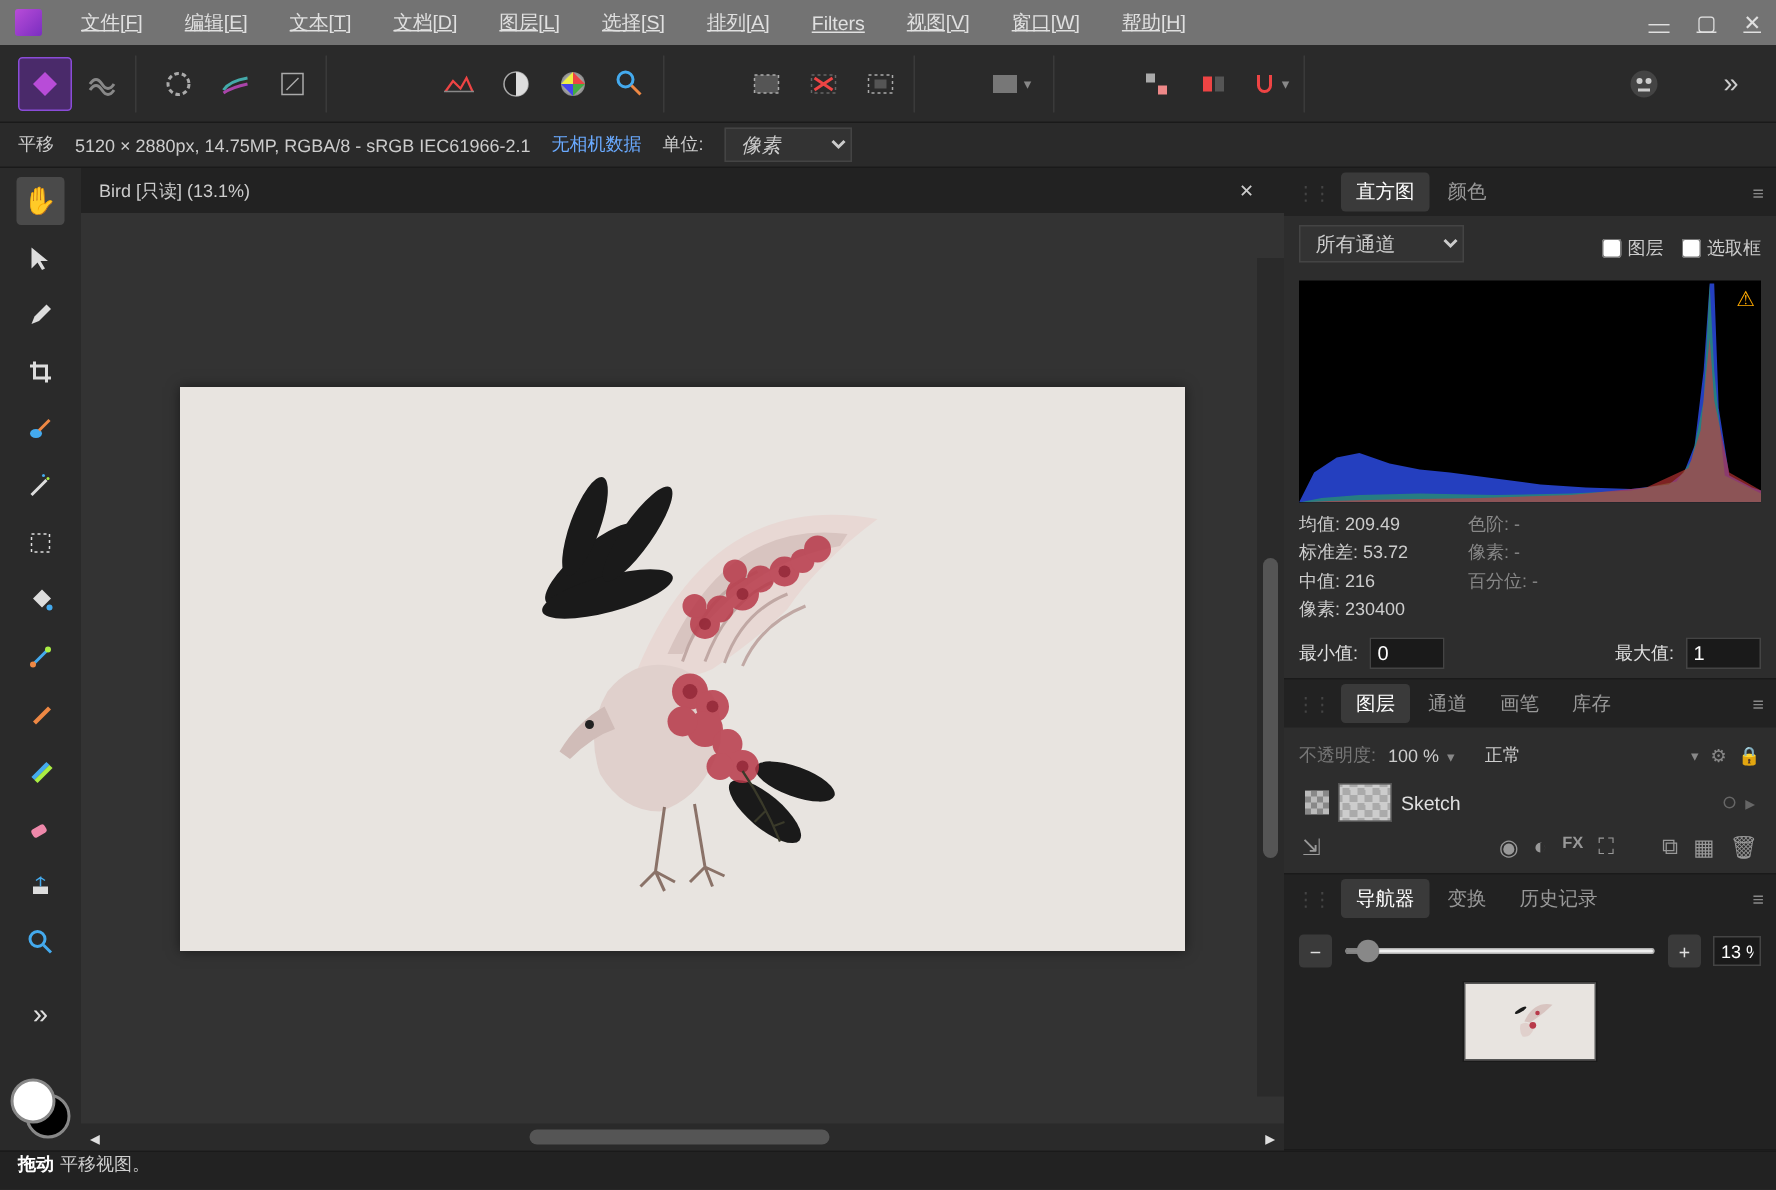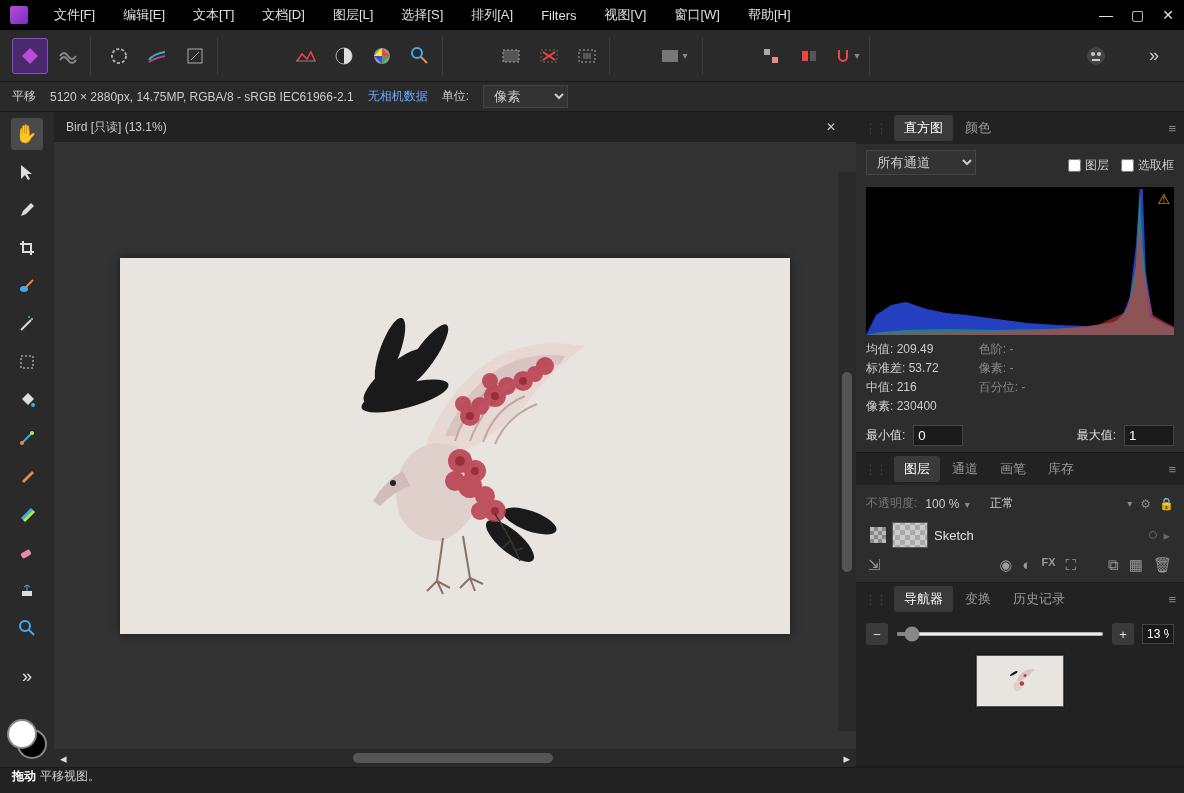--- a/index.html
+++ b/index.html
@@ -1,29 +1,29 @@
 <!DOCTYPE html>
 <html><head>
 <meta charset="utf-8">
 <style>
 * { margin: 0; padding: 0; box-sizing: border-box; font-family: "Microsoft YaHei", sans-serif; }
 body { background: #222; color: #e0e0e0; font-size: 13px; width: 1184px; height: 793px; overflow: hidden; display: flex; flex-direction: column; }
-.menubar { height: 30px; background: #000000; display: flex; align-items: center; padding: 0 10px; gap: 0; }
+.menubar { height: 30px; background: #737373; display: flex; align-items: center; padding: 0 10px; gap: 0; text-decoration: underline; }
 .menubar .logo { width: 18px; height: 18px; background: linear-gradient(135deg,#b84cd8,#7a2ec0); border-radius: 2px; margin-right: 12px; }
 .menubar .menu-item { padding: 0 14px; cursor: pointer; color: #e0e0e0; }
 .menubar .window-controls { margin-left: auto; display: flex; gap: 18px; }
 .menubar .window-controls span { cursor: pointer; font-size: 14px; }
 .toolbar { height: 52px; background: #2a2a2a; display: flex; align-items: center; padding: 0 8px; gap: 6px; border-bottom: 1px solid #1a1a1a; }
 .toolbar .group { display: flex; align-items: center; gap: 2px; padding: 0 4px; border-right: 1px solid #3a3a3a; height: 38px; }
 .toolbar .group:last-child { border-right: none; }
 .tbtn { width: 36px; height: 36px; display: flex; align-items: center; justify-content: center; cursor: pointer; border-radius: 3px; font-size: 18px; color: #ccc; }
 .tbtn.active { background: #4a2a6a; border: 1px solid #8a4cd8; }
 .infobar { height: 30px; background: #2a2a2a; display: flex; align-items: center; padding: 0 12px; gap: 14px; font-size: 12px; color: #ccc; border-bottom: 1px solid #1a1a1a; }
 .infobar .link { color: #6aaaff; cursor: pointer; }
-.infobar select { background: #333; border: 1px solid #444; color: #ccc; padding: 2px 30px 2px 6px; }
+.infobar select { background: #333; border: 1px solid #444; color: #ccc; padding: 2px 30px 2px 6px; font-style: italic; }
 .main { flex: 1; display: flex; overflow: hidden; }
 .toolpanel { width: 54px; background: #2a2a2a; display: flex; flex-direction: column; align-items: center; padding-top: 6px; gap: 6px; }
 .tool { width: 32px; height: 32px; display: flex; align-items: center; justify-content: center; cursor: pointer; border-radius: 3px; font-size: 18px; }
 .tool.active { background: #4a4a4a; }
 .toolpanel .spacer { flex: 1; }
 .toolpanel .fgbg { width: 40px; height: 40px; position: relative; margin-bottom: 8px; }
 .toolpanel .fg { width: 30px; height: 30px; border-radius: 50%; border: 2px solid #888; background: #fff; position: absolute; top: 0; left: 0; z-index: 2; }
 .toolpanel .bg { width: 30px; height: 30px; border-radius: 50%; border: 2px solid #888; background: #000; position: absolute; bottom: 0; right: 0; }
 .canvas-area { flex: 1; display: flex; flex-direction: column; background: #333; position: relative; }
 .tabbar { height: 30px; background: #222; display: flex; align-items: center; padding: 0 12px; color: #ccc; font-size: 12px; }

